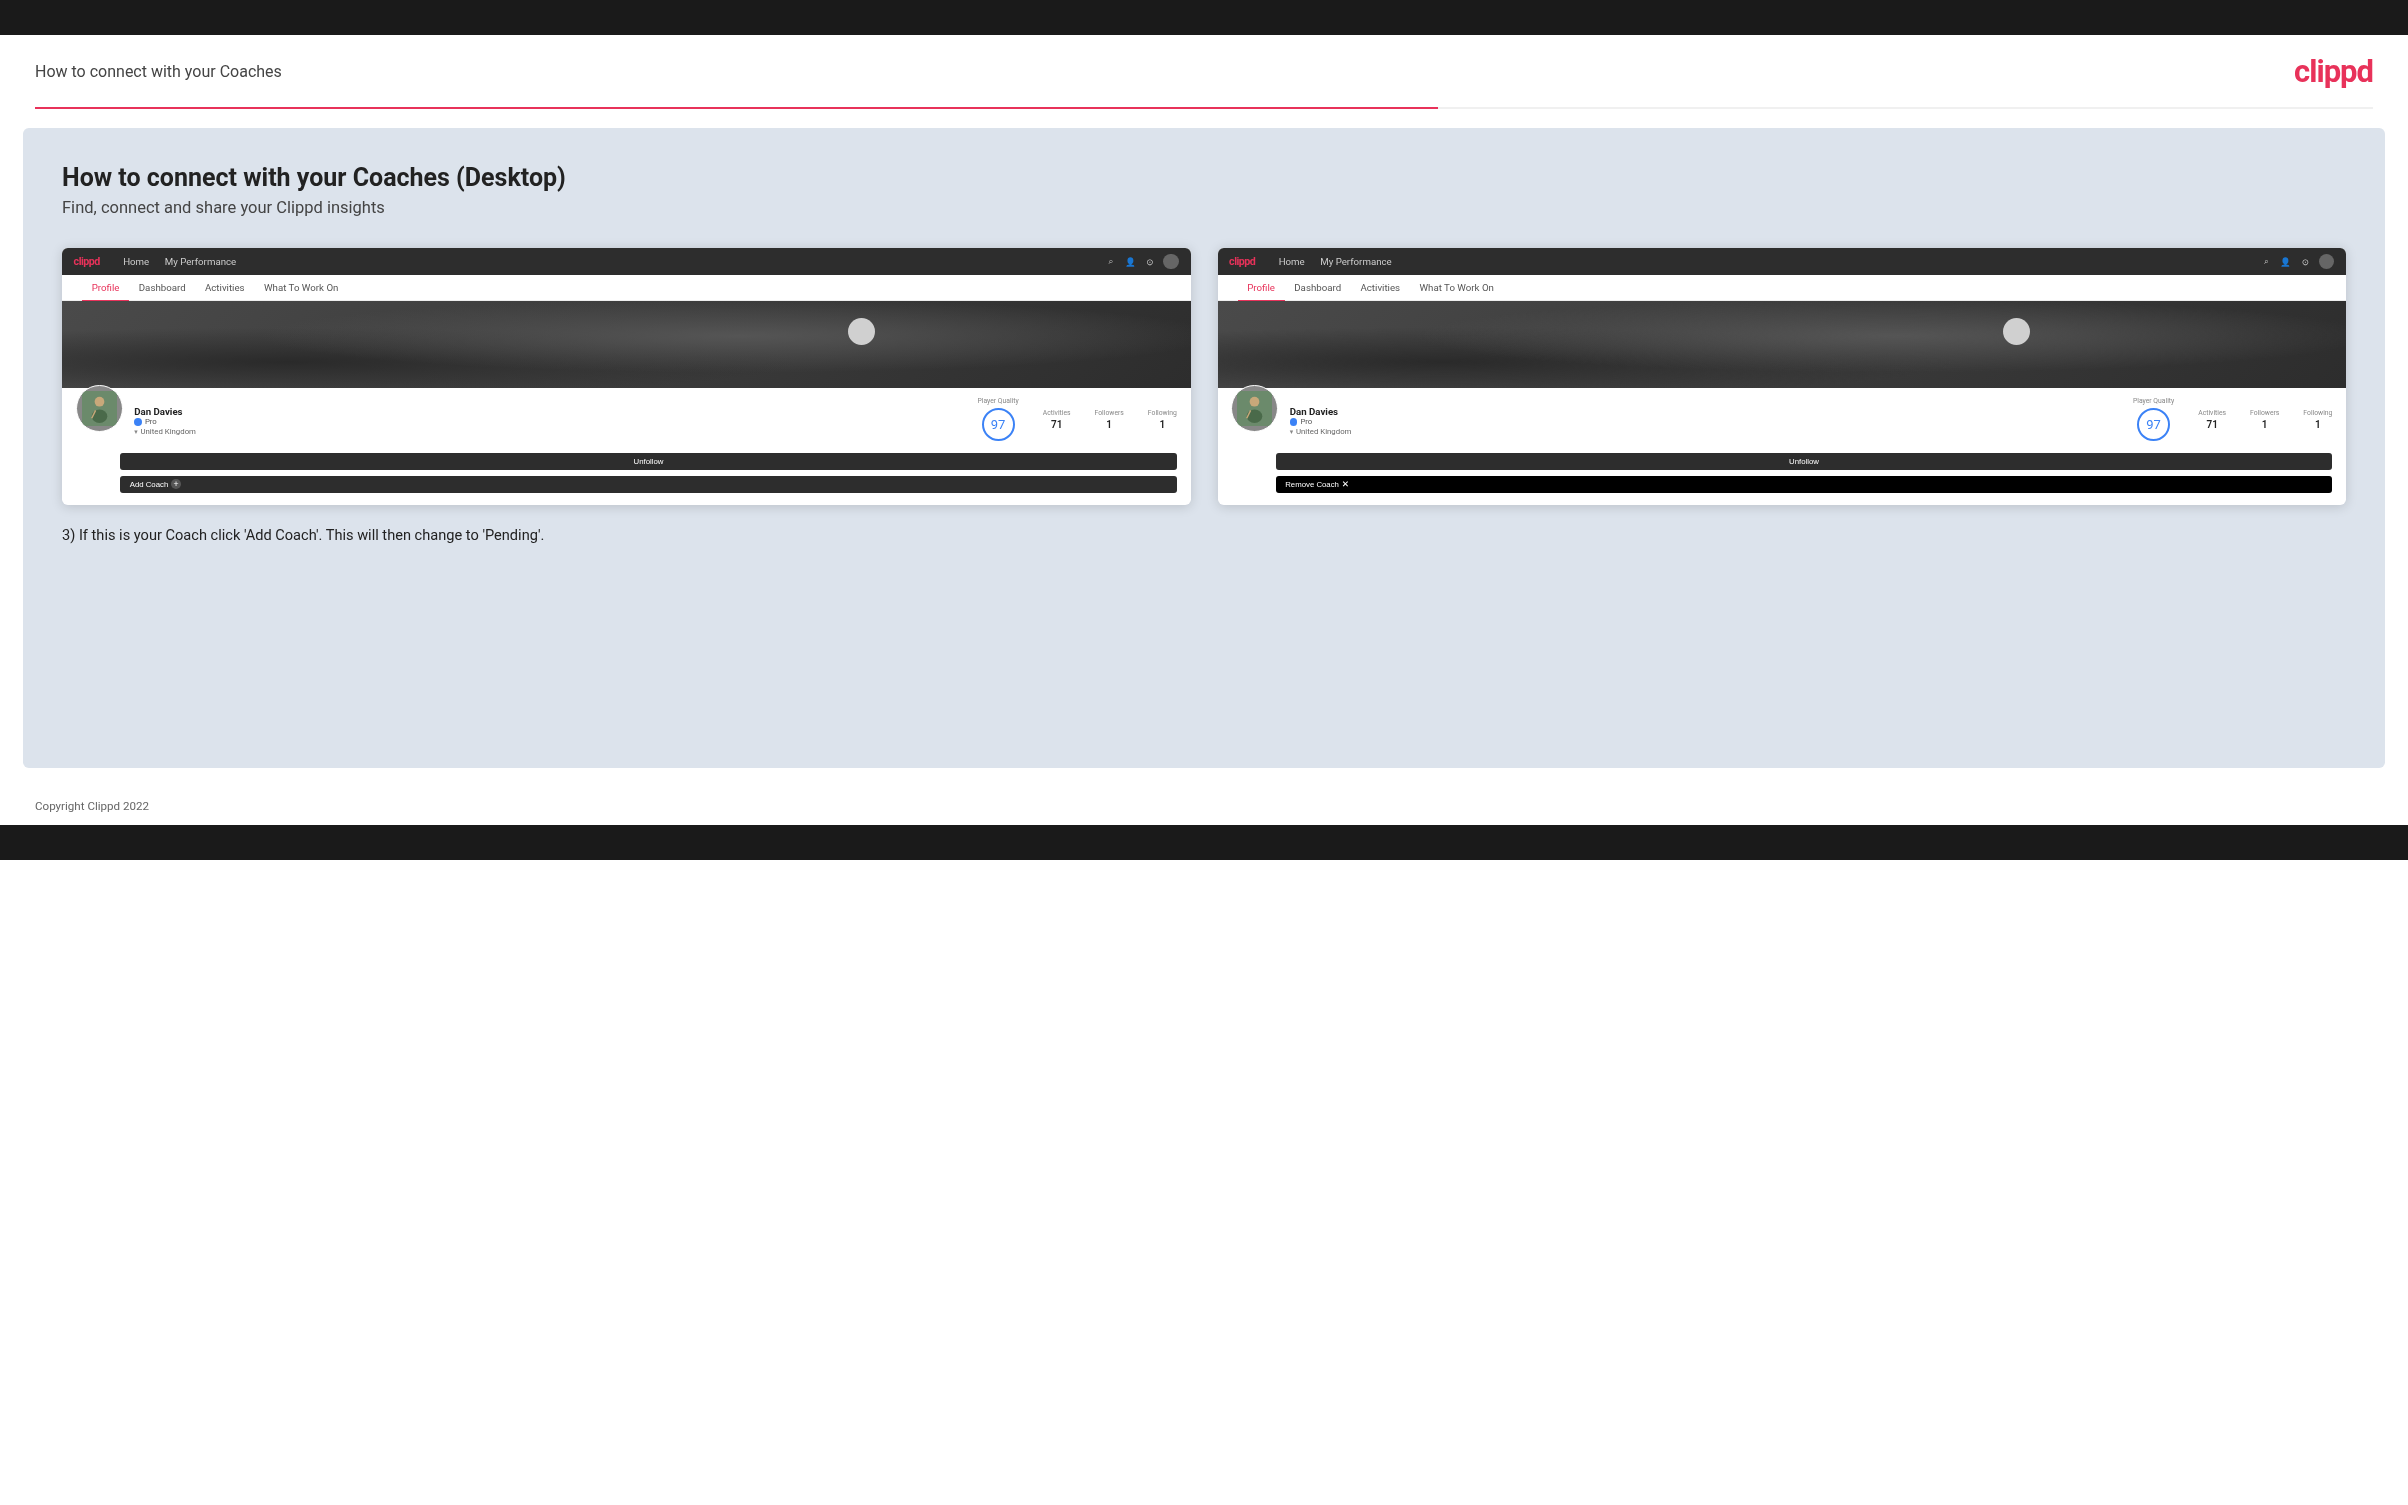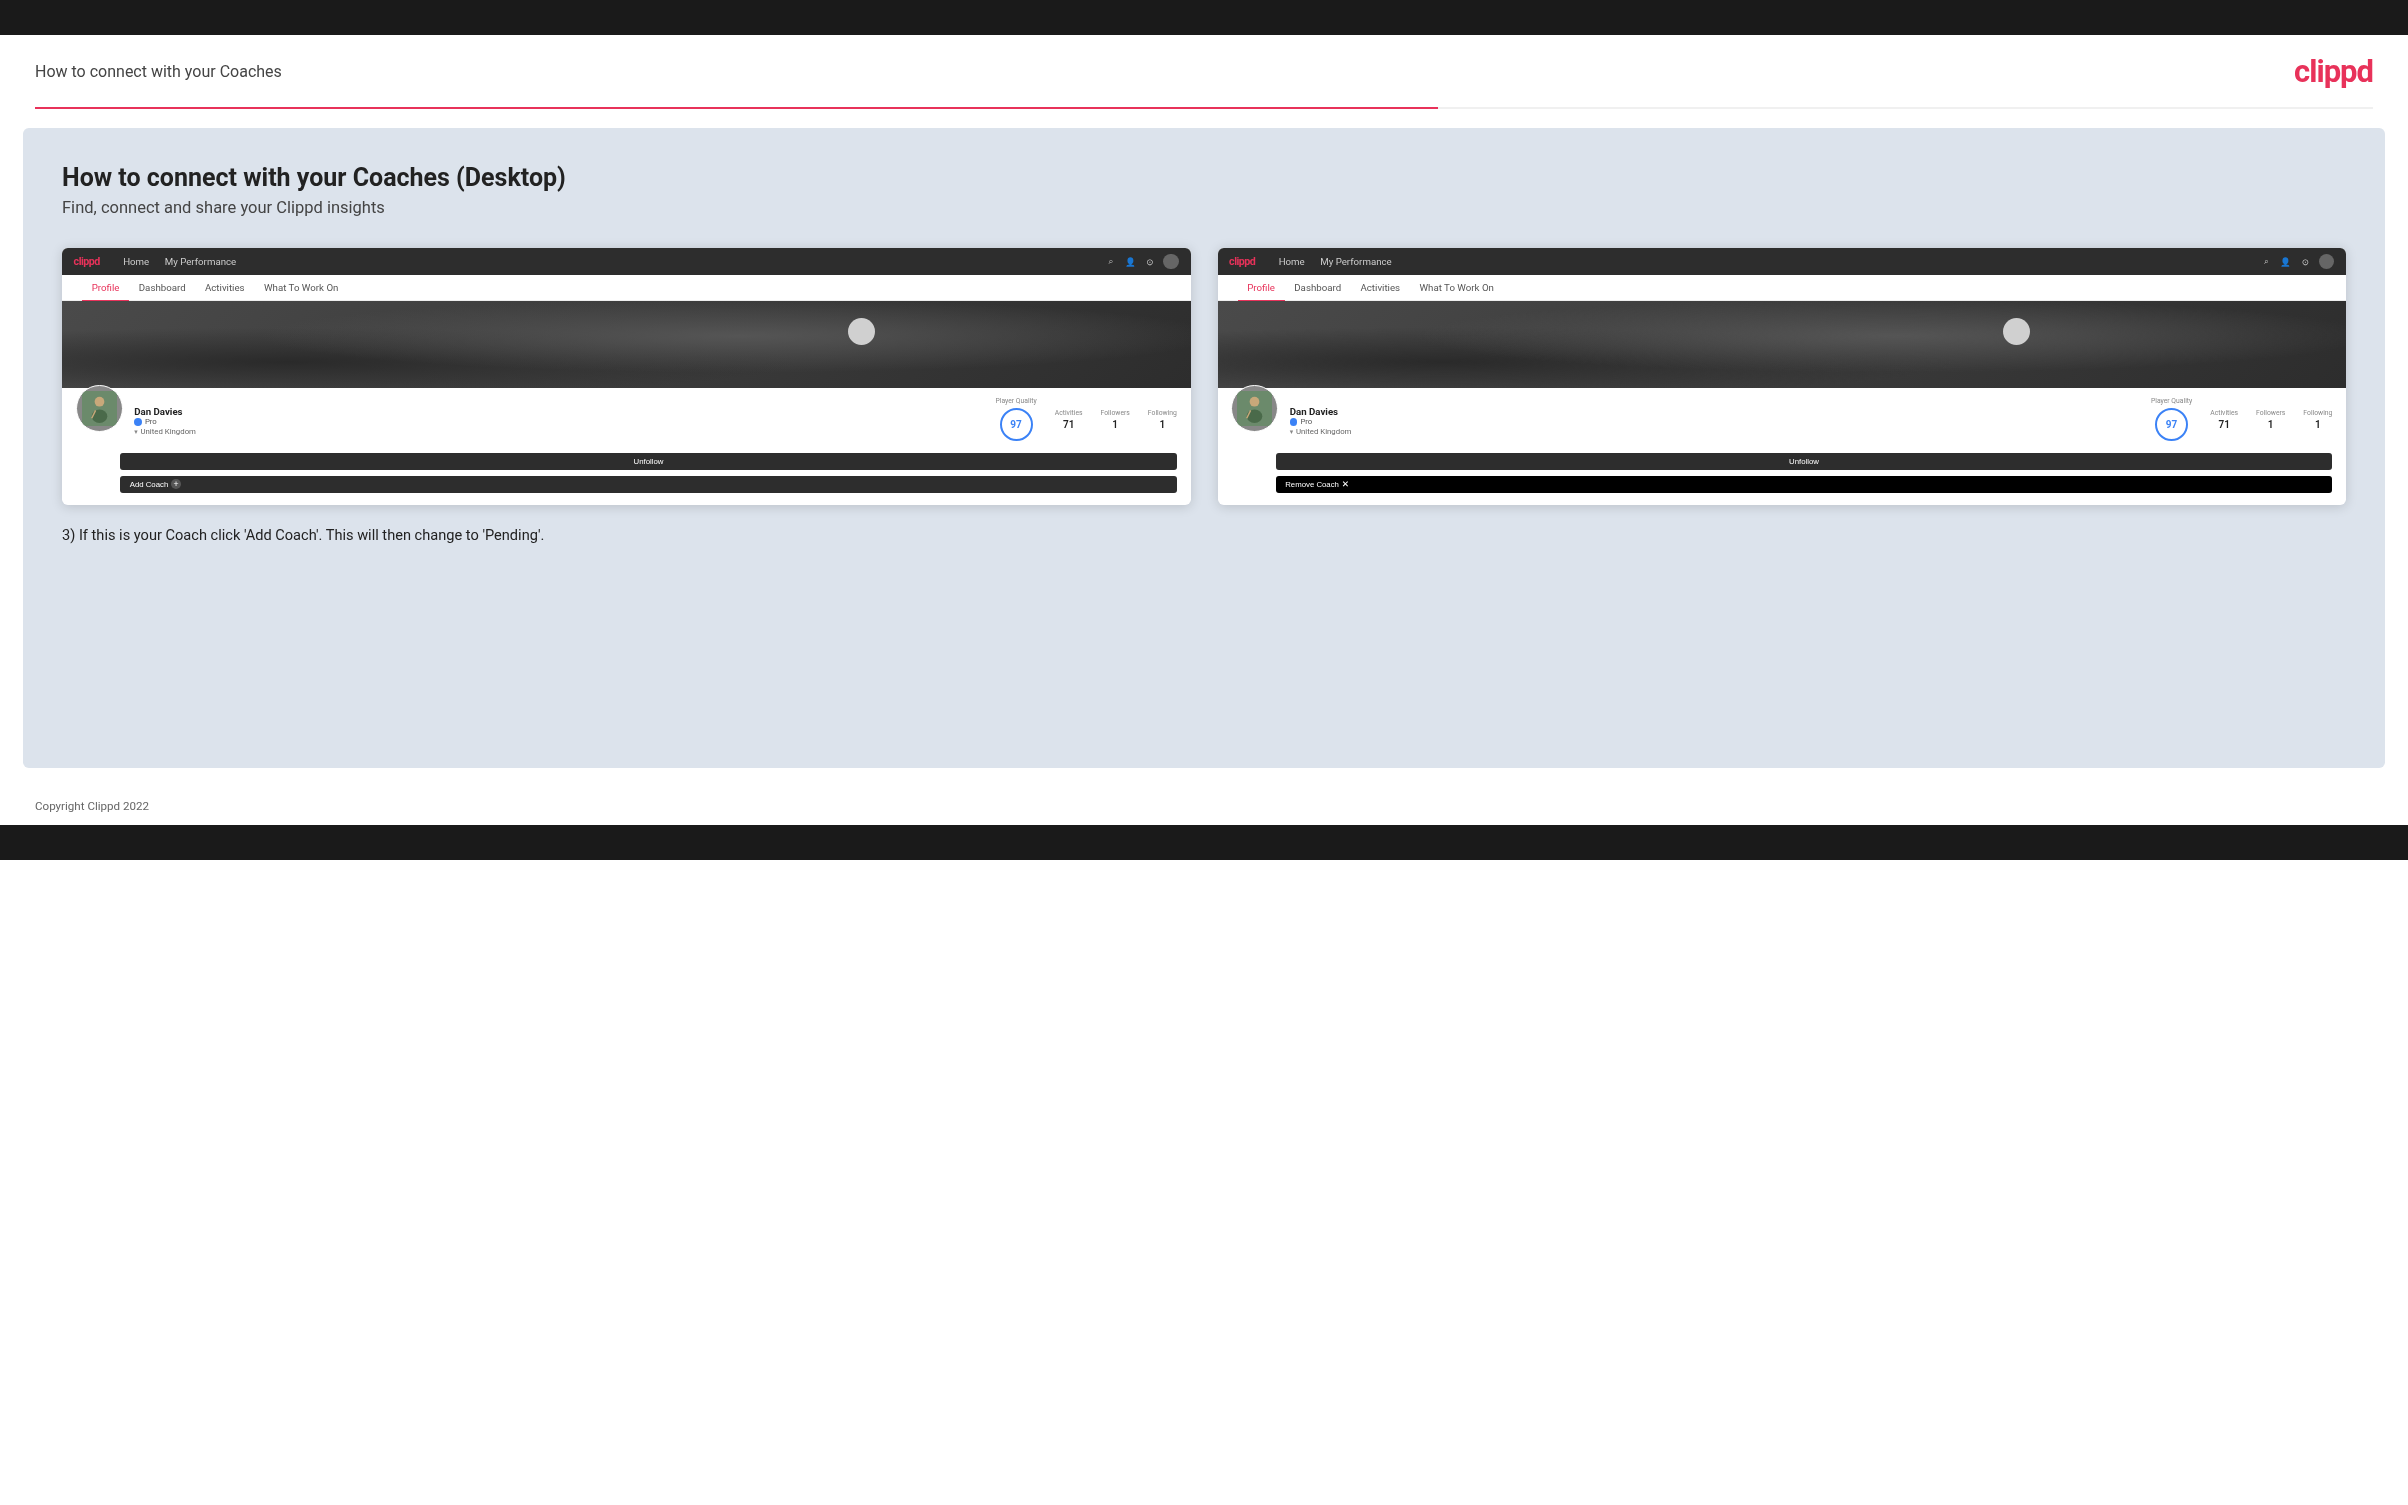--- a/index.html
+++ b/index.html
@@ -216,21 +216,21 @@
       border-radius: 50%;
       display: inline-block;
     }
     .mini-pin-icon {
       font-size: 6.8px;
       color: #888;
     }
 
     .mini-stats {
       display: flex;
-      gap: 18px;
+      gap: 24px;
       align-items: center;
       flex: 2;
       justify-content: flex-end;
       padding-top: 0;
     }
     .mini-stat {
       text-align: center;
     }
     .mini-stat-label {
       font-size: 6.8px;
@@ -253,22 +253,22 @@
       margin-bottom: 2.9px;
     }
     .mini-pq-circle {
       width: 33px;
       height: 33px;
       border-radius: 50%;
       border: 2.4px solid #3b82f6;
       display: flex;
       align-items: center;
       justify-content: center;
-      font-size: 10px;
-      font-weight: 700;
+      font-size: 13px;
+      font-weight: 400;
       color: #3b82f6;
       margin: 0 auto;
     }
 
     
     .mini-actions {
       display: flex;
       gap: 5.8px;
       padding: 0 13.6px 11.6px 58px;
       flex-direction: column;

